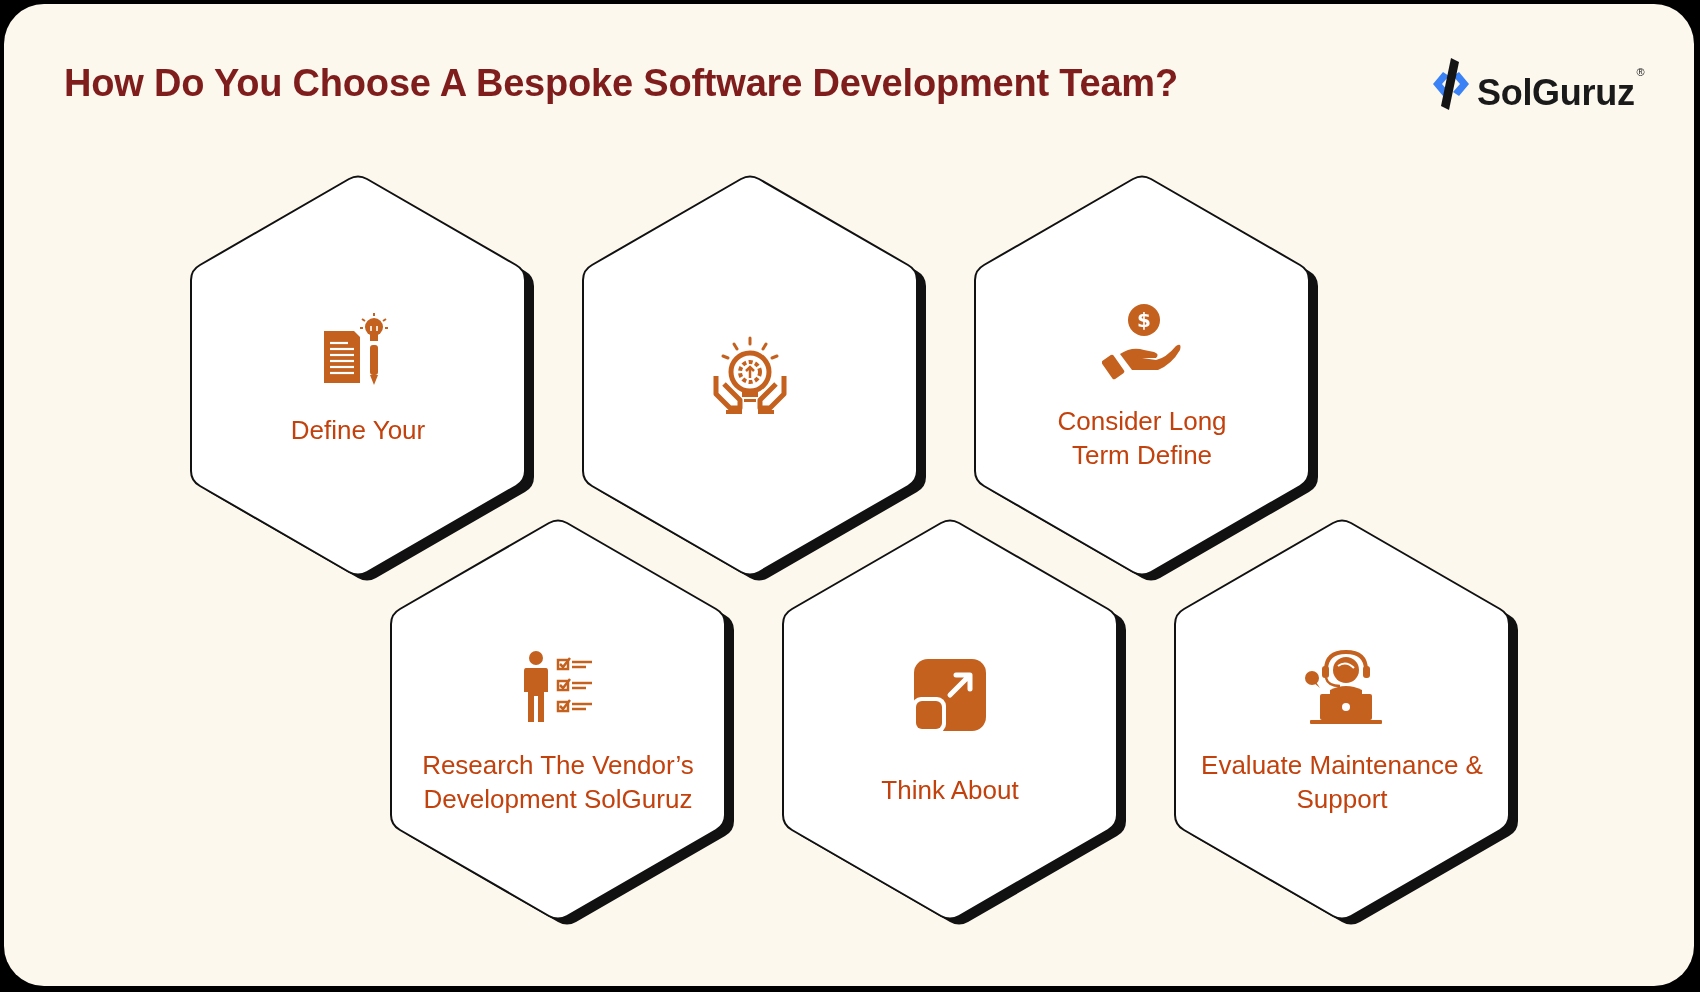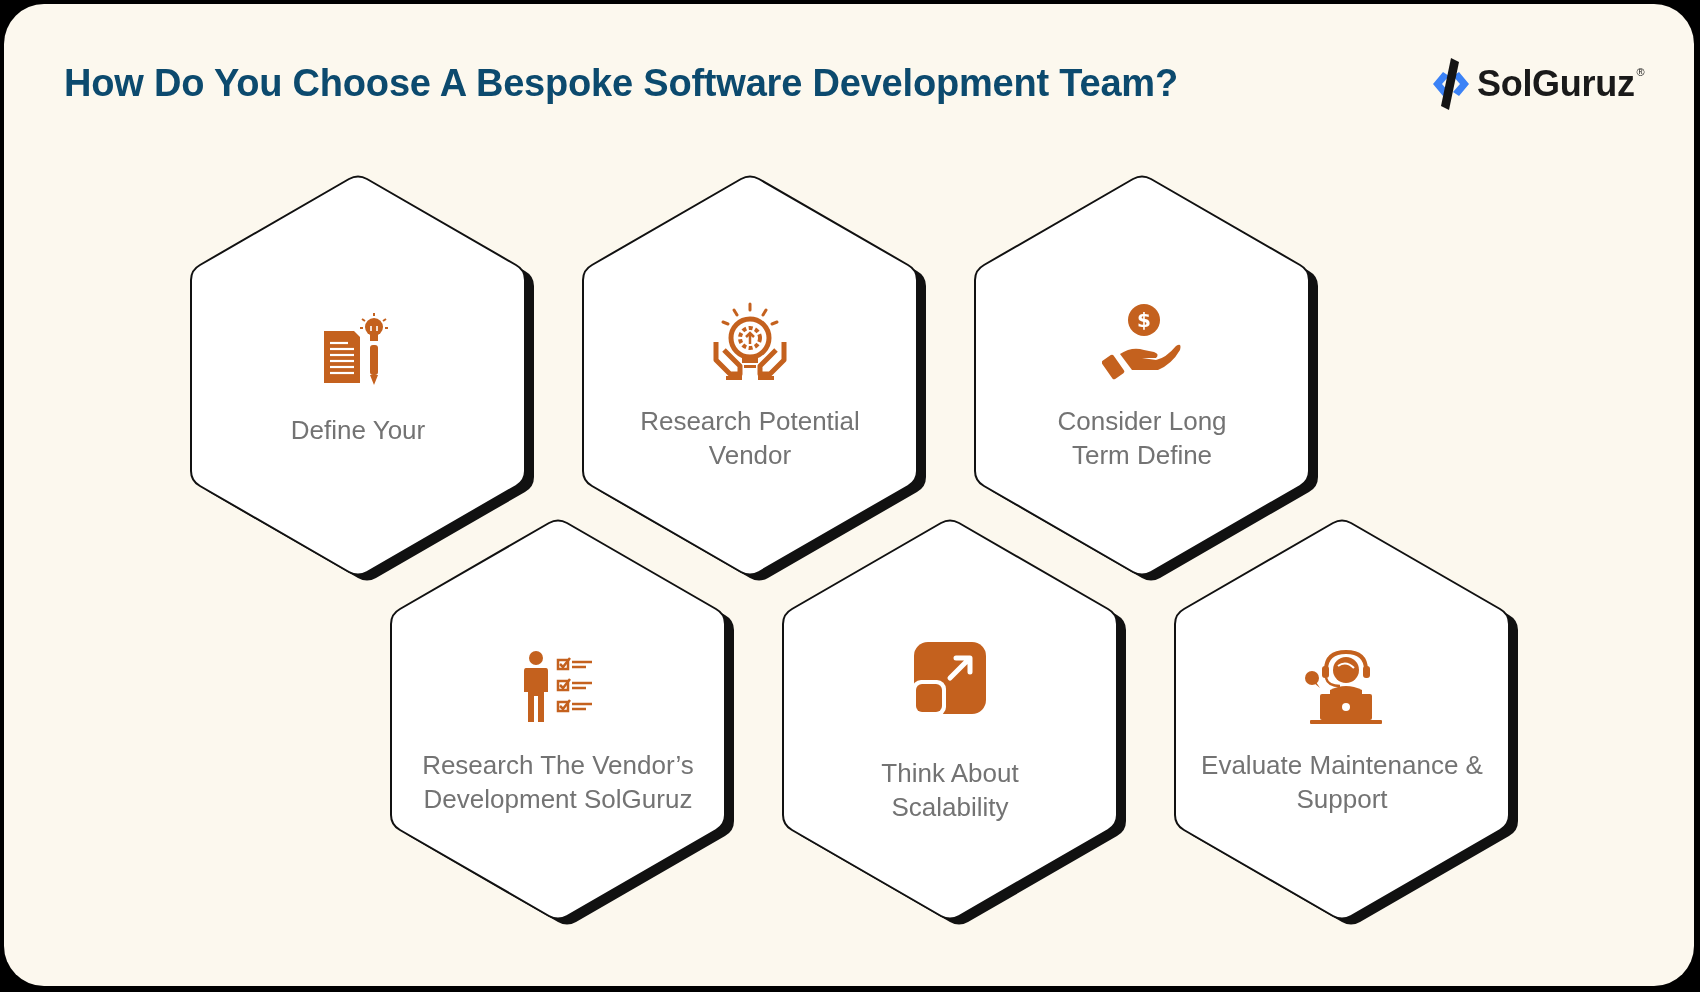--- a/index.html
+++ b/index.html
@@ -6,38 +6,38 @@
   body {
     width:1700px; height:992px; background:#000; position:relative; overflow:hidden;
     font-family: "Liberation Sans", "DejaVu Sans", sans-serif;
   }
   .card {
     position:absolute; left:4px; top:4px; width:1690px; height:982px;
     background:#fcf8ee; border-radius:40px; overflow:hidden;
   }
   .title {
     position:absolute; left:60px; top:58px; margin:0;
-    font-size:38px; font-weight:700; color:#0c4a6e; letter-spacing:-0.2px;
+    font-size:38px; font-weight:700; color:#7f1d1d; letter-spacing:-0.2px;
     white-space:nowrap;
   }
-  .logo { position:absolute; left:1425px; top:50px; height:60px; display:flex; align-items:center; }
+  .logo { position:absolute; left:1425px; top:50px; height:60px; display:flex; align-items:flex-end; }
   .logo-mark { width:46px; height:60px; }
   .logo-text { font-size:36px; font-weight:700; color:#1a1a1a; margin-left:2px; letter-spacing:-0.3px; }
   .logo-reg { font-size:11px; color:#1a1a1a; align-self:flex-start; margin-top:12px; margin-left:2px; }
   .hex {
     position:absolute; width:370px; height:420px;
   }
   .hex svg.shape { position:absolute; left:0; top:0; width:370px; height:420px; overflow:visible; }
   .hex .content {
     position:absolute; left:0; top:0; width:360px; height:404px;
     display:flex; flex-direction:column; align-items:center; justify-content:center;
   }
   .hex .icon { width:80px; height:80px; margin-bottom:22px; }
   .hex .label {
-    font-size:26px; color:#737373; text-align:center; line-height:34px; font-weight:400;
+    font-size:26px; color:#c2410c; text-align:center; line-height:34px; font-weight:400;
     width:320px;
   }
 </style>
 </head>
 <body>
 
 <div class="card">
 
   <h1 class="title">How Do You Choose A Bespoke Software Development Team?</h1>
 
@@ -103,24 +103,20 @@
         <circle cx="40" cy="36" r="19" fill="none" stroke="#c4611e" stroke-width="5"></circle>
         <circle cx="40" cy="36" r="10" fill="none" stroke="#c4611e" stroke-width="4" stroke-dasharray="4 2.5"></circle>
         <path d="M40,42 L40,31 M36,35 L40,31 L44,35" stroke="#c4611e" stroke-width="2.5" fill="none"></path>
         <rect x="32" y="56" width="16" height="5" fill="#c4611e"></rect>
         <rect x="34" y="63" width="12" height="3" fill="#c4611e"></rect>
         <path d="M6,40 L6,58 L20,72 L30,72 L30,64 L20,54 L14,48" fill="none" stroke="#c4611e" stroke-width="5" stroke-linejoin="round"></path>
         <path d="M74,40 L74,58 L60,72 L50,72 L50,64 L60,54 L66,48" fill="none" stroke="#c4611e" stroke-width="5" stroke-linejoin="round"></path>
         <rect x="16" y="74" width="16" height="4" fill="#c4611e"></rect>
         <rect x="48" y="74" width="16" height="4" fill="#c4611e"></rect>
       </svg>
-      <div class="label">
-        <div>Research Potential</div>
-        <div>Vendor</div>
-      </div>
     </div>
   </div>
 
   <div class="hex" style="left:958px; top:173px;">
     <svg class="shape" viewBox="0 0 370 420">
       <path d="M180,8 Q189,3 198,8 L347,94 Q356,99 356,109 L356,300 Q356,310 347,315 L198,401 Q189,406 180,401 L31,315 Q22,310 22,300 L22,109 Q22,99 31,94 Z" fill="#111"></path>
       <path d="M171,2 Q180,-3 189,2 L338,88 Q347,93 347,103 L347,294 Q347,304 338,309 L189,395 Q180,400 171,395 L22,309 Q13,304 13,294 L13,103 Q13,93 22,88 Z" fill="#fff" stroke="#111" stroke-width="2"></path>
     </svg>
     <div class="content" style="padding-top:8px;">
       <svg class="icon" viewBox="0 0 80 80">
@@ -172,21 +168,20 @@
     </svg>
     <div class="content" style="padding-top:8px;gap:16px;">
       <svg class="icon" viewBox="0 0 80 80">
         <rect x="4" y="4" width="72" height="72" rx="14" fill="#c4611e"></rect>
         <rect x="2" y="42" width="34" height="36" rx="9" fill="#fff"></rect>
         <rect x="6" y="46" width="26" height="28" rx="6" fill="#c4611e"></rect>
         <path d="M40,40 L58,22 M46,20 L60,20 L60,34" stroke="#fff" stroke-width="5" fill="none" stroke-linecap="round" stroke-linejoin="round"></path>
       </svg>
       <div class="label">
         <div>Think About</div>
-        <div>Scalability</div>
       </div>
     </div>
   </div>
 
   <div class="hex" style="left:1158px; top:517px;text-decoration:underline;">
     <svg class="shape" viewBox="0 0 370 420">
       <path d="M180,8 Q189,3 198,8 L347,94 Q356,99 356,109 L356,300 Q356,310 347,315 L198,401 Q189,406 180,401 L31,315 Q22,310 22,300 L22,109 Q22,99 31,94 Z" fill="#111"></path>
       <path d="M171,2 Q180,-3 189,2 L338,88 Q347,93 347,103 L347,294 Q347,304 338,309 L189,395 Q180,400 171,395 L22,309 Q13,304 13,294 L13,103 Q13,93 22,88 Z" fill="#fff" stroke="#111" stroke-width="2"></path>
     </svg>
     <div class="content" style="padding-top:8px;">

